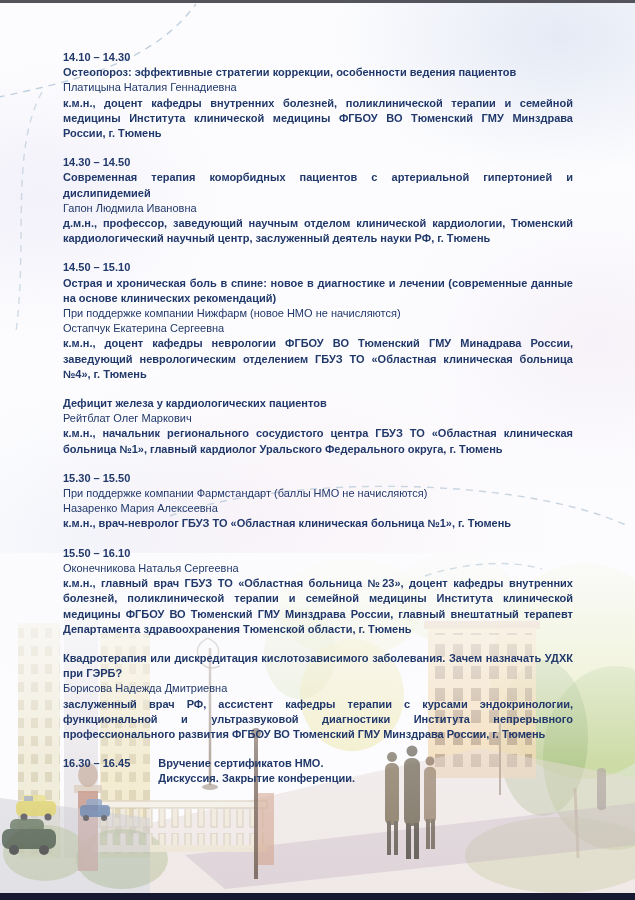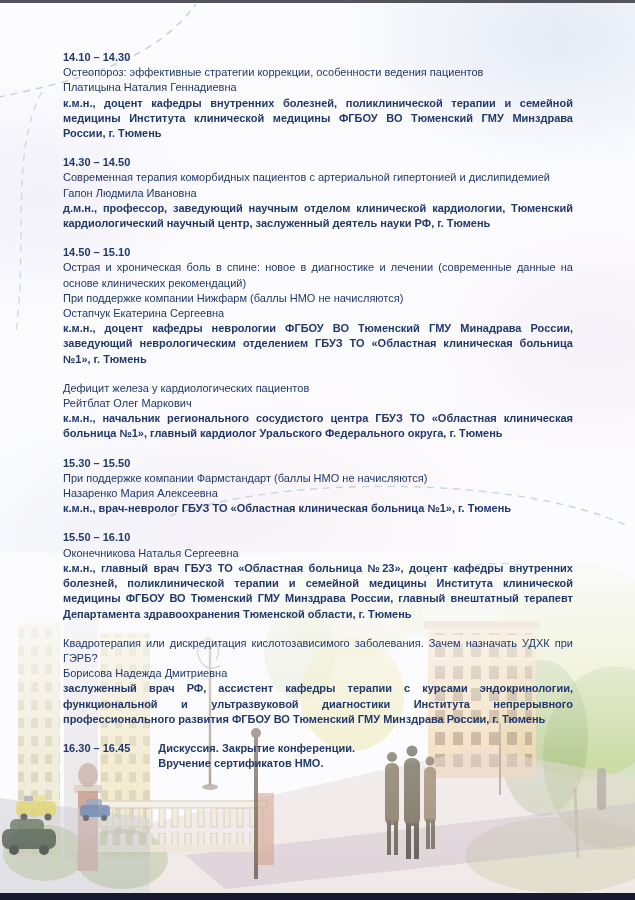--- a/index.html
+++ b/index.html
@@ -19,21 +19,21 @@
   .city,.arcs{position:absolute;left:0;pointer-events:none;}
   .city{bottom:7px;}
   .arcs{top:0;}
   .content{
     position:absolute;top:50px;left:63px;width:510px;z-index:5;
     color:#20386a;font-size:11px;line-height:15.2px;
   }
   .session{margin-bottom:14px;}
   .session p{margin:0;}
   .time{font-weight:bold;}
-  .title{font-weight:normal;text-align:justify;}
+  .title{font-weight:bold;text-align:justify;}
   .credentials{text-align:justify;font-weight:bold;}
   .closing{display:flex;margin-bottom:0;}
   .closing .time{flex:0 0 auto;margin-right:28px;}
   .closing .closing-lines p{margin:0;font-weight:bold;}
 </style>
 </head>
 <body>
 
 <div class="page">
 
@@ -161,23 +161,23 @@
     <div class="session">
       <p class="time">14.30 – 14.50</p>
       <p class="title">Современная терапия коморбидных пациентов с артериальной гипертонией и дислипидемией</p>
       <p class="speaker">Гапон Людмила Ивановна</p>
       <p class="credentials">д.м.н., профессор, заведующий научным отделом клинической кардиологии, Тюменский кардиологический научный центр, заслуженный деятель науки РФ, г. Тюмень</p>
     </div>
 
     <div class="session">
       <p class="time">14.50 – 15.10</p>
       <p class="title">Острая и хроническая боль в спине: новое в диагностике и лечении (современные данные на основе клинических рекомендаций)</p>
-      <p class="support">При поддержке компании Нижфарм (баллы НМО не начисляются)</p>
+      <p class="support">При поддержке компании Нижфарм (новое НМО не начисляются)</p>
       <p class="speaker">Остапчук Екатерина Сергеевна</p>
-      <p class="credentials">к.м.н., доцент кафедры неврологии ФГБОУ ВО Тюменский ГМУ Минадрава России, заведующий неврологическим отделением ГБУЗ ТО «Областная клиническая больница №1», г. Тюмень</p>
+      <p class="credentials">к.м.н., доцент кафедры неврологии ФГБОУ ВО Тюменский ГМУ Минадрава России, заведующий неврологическим отделением ГБУЗ ТО «Областная клиническая больница №4», г. Тюмень</p>
     </div>
 
     <div class="session">
       <p class="title">Дефицит железа у кардиологических пациентов</p>
       <p class="speaker">Рейтблат Олег Маркович</p>
       <p class="credentials">к.м.н., начальник регионального сосудистого центра ГБУЗ ТО «Областная клиническая больница №1», главный кардиолог Уральского Федерального округа, г. Тюмень</p>
     </div>
 
     <div class="session">
       <p class="time">15.30 – 15.50</p>
@@ -194,21 +194,21 @@
 
     <div class="session">
       <p class="title">Квадротерапия или дискредитация кислотозависимого заболевания. Зачем назначать УДХК при ГЭРБ?</p>
       <p class="speaker">Борисова Надежда Дмитриевна</p>
       <p class="credentials">заслуженный врач РФ, ассистент кафедры терапии с курсами эндокринологии, функциональной и ультразвуковой диагностики Института непрерывного профессионального развития ФГБОУ ВО Тюменский ГМУ Минздрава России, г. Тюмень</p>
     </div>
 
     <div class="session closing">
       <p class="time">16.30 – 16.45</p>
       <div class="closing-lines">
+        <p>Вручение сертификатов НМО.</p>
         <p>Дискуссия. Закрытие конференции.</p>
-        <p>Вручение сертификатов НМО.</p>
       </div>
     </div>
 
   </div>
 
   <div class="edge-bottom"></div>
 </div>
 
 </body></html>

